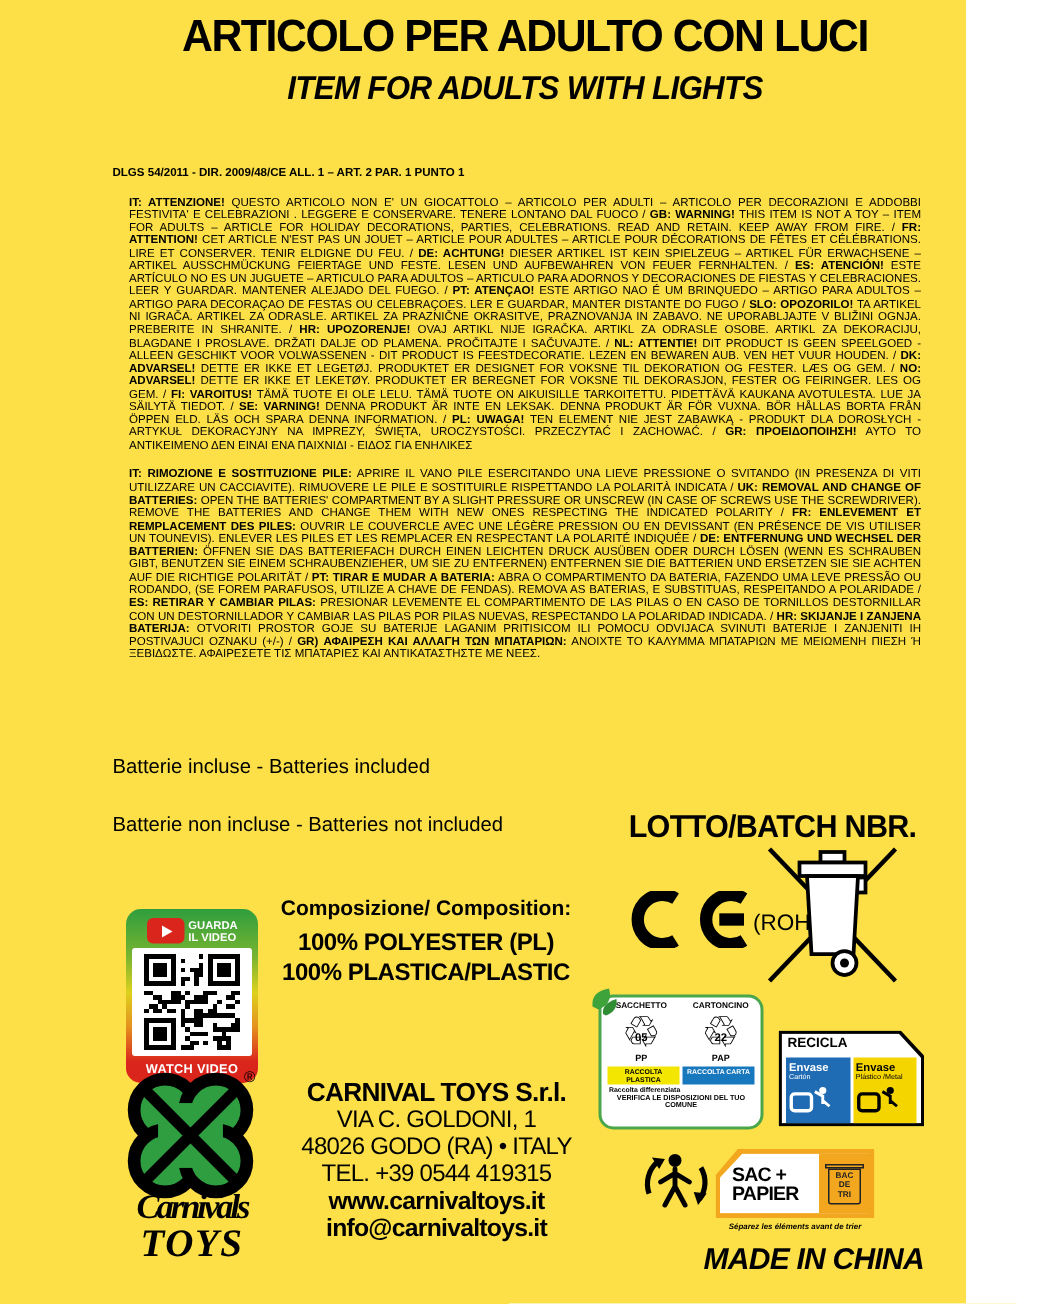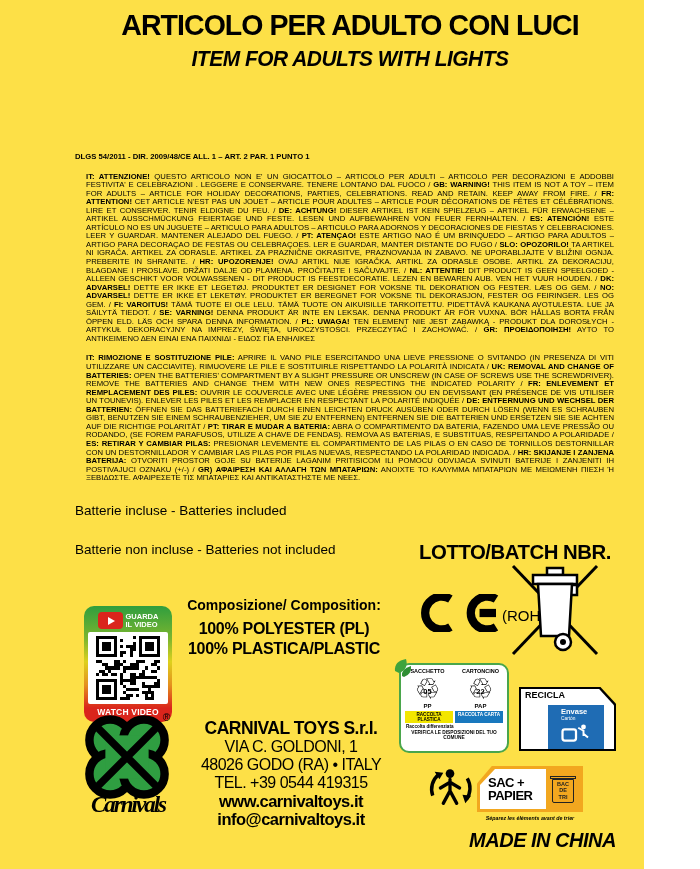--- a/index.html
+++ b/index.html
@@ -8,21 +8,21 @@
   .abs{position:absolute;}
 
   
   .title{left:0;top:8px;width:700px;text-align:center;font-size:30px;font-weight:800;
          letter-spacing:-1px;transform:scaleX(.95);}
   .subtitle{left:0;top:46px;width:700px;text-align:center;font-size:22px;font-weight:700;
             font-style:italic;letter-spacing:-.5px;transform:scaleX(.95);}
 
   
   .legal{left:75px;top:111px;width:550px;font-size:7.7px;line-height:8.55px;text-align:justify;}
-  .legal .law{font-weight:bold;margin-top:42px;}
+  .legal .law{font-weight:bold;}
   .legal p{margin:11px;}
   .legal p.gap{margin-top:8px;}
   .seg-b{font-weight:bold;}
   .bat-line{left:75px;width:400px;font-size:13.5px;line-height:16px;}
 
   
   .lot{left:405px;top:540px;width:220px;text-align:center;font-size:21px;font-weight:800;
        letter-spacing:-.5px;transform:scaleX(.97);}
 
   
@@ -68,21 +68,21 @@
   .rb-sub{font-size:4.6px;font-weight:700;margin:1px 0 0 5px;}
   .rb-footer{font-size:4.8px;font-weight:800;text-align:center;margin-top:1px;}
 
   
   .recicla{left:519px;top:687px;width:97px;height:64px;background:#000;
            clip-path:polygon(0 0,84% 0,100% 26%,100% 100%,0 100%);}
   .recicla-in{position:absolute;inset:2px;background:#fff;
               clip-path:polygon(0 0,84% 0,100% 27%,100% 100%,0 100%);}
   .rc-head{font-size:9px;font-weight:800;padding:1px 0 5px 4px;}
   .rc-panels{display:flex;gap:2px;padding:0 3px 3px;}
-  .rc-panel{flex:1;padding:2px 13px;min-height:43px;box-sizing:border-box;margin-left:24px;}
+  .rc-panel{flex:1;padding:2px 2px;min-height:43px;box-sizing:border-box;}
   .rc-panel.blue{background:#1f6cb4;color:#fff;}
   .rc-panel.yellow{background:#f5d500;color:#000;}
   .rc-title{font-size:7.5px;font-weight:800;}
   .rc-sub{font-size:4.8px;line-height:5.5px;}
   .rc-icon{margin-top:2px;}
 
   
   .triman-fig{left:426px;top:764px;}
   .triman{left:477px;top:766px;width:106px;height:46px;background:#f2a71f;
           clip-path:polygon(14% 0,100% 0,100% 100%,0 100%,0 38%);}
@@ -384,20 +384,21 @@
         <circle cx="32" cy="68" r="22"></circle>
         <circle cx="68" cy="68" r="22"></circle>
       </g>
       <rect x="27" y="27" width="46" height="46" fill="#2f9e41"></rect>
       <path d="M50,50 L19,19 M50,50 L81,19 M50,50 L19,81 M50,50 L81,81" stroke="#000" stroke-width="8" stroke-linecap="round"></path>
       <text x="88" y="12" font-size="11">®</text>
     </svg>
   </div>
   <div class="abs logo-script">
     <div class="logo-line1">Carnivals</div>
+    <div class="logo-line2">TOYS</div>
   </div>
   <div class="abs address">
     <div class="addr-name">CARNIVAL TOYS S.r.l.</div>
     <div class="addr-line">VIA C. GOLDONI, 1</div>
     <div class="addr-line">48026 GODO (RA) • ITALY</div>
     <div class="addr-line">TEL. +39 0544 419315</div>
     <div class="addr-bold">www.carnivaltoys.it</div>
     <div class="addr-bold">info@carnivaltoys.it</div>
   </div>
 

